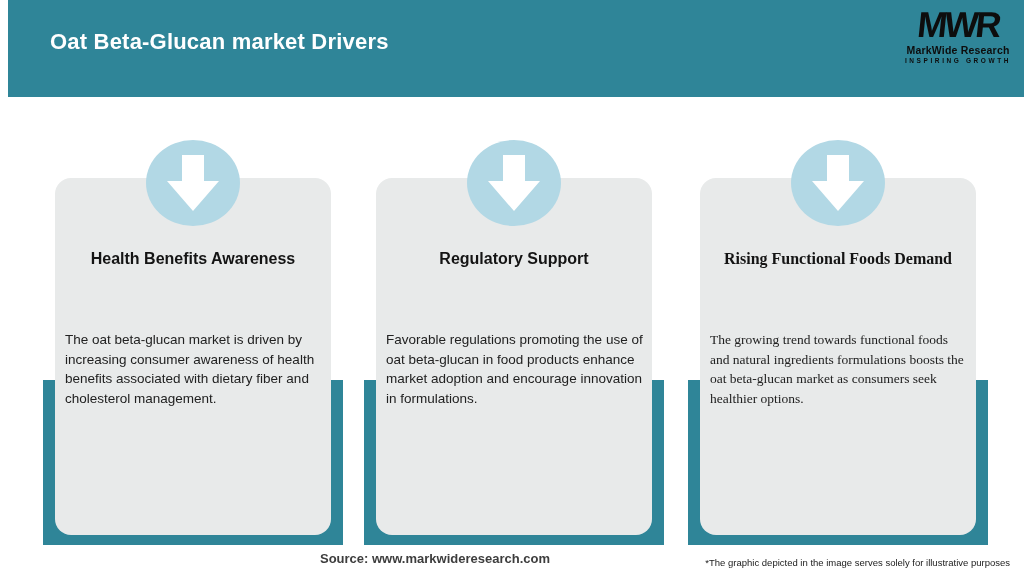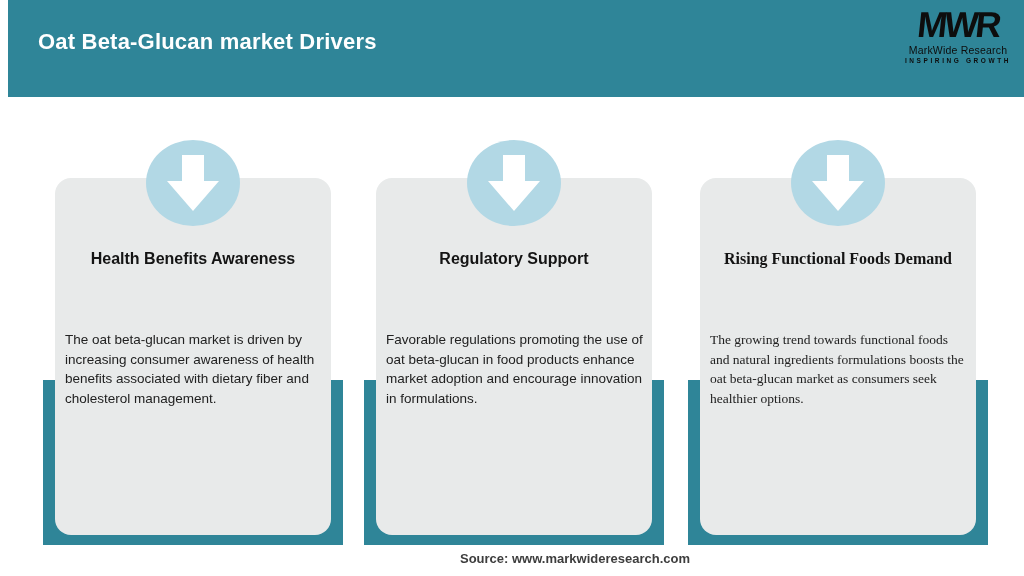--- a/index.html
+++ b/index.html
@@ -20,41 +20,41 @@
     height: 97px;
     background: #2F8598;
     display: flex;
     align-items: center;
   }
   .header-title {
     color: #ffffff;
     font-size: 22px;
     font-weight: bold;
     letter-spacing: 0.2px;
-    margin-left: 30px;
+    margin-left: 42px;
     margin-top: -14px;
   }
   .logo {
     position: absolute;
     top: 6px;
     right: 12px;
     width: 108px;
     text-align: center;
     color: #0d0d0d;
   }
   .logo-mark {
     font-size: 36px;
     font-weight: 900;
     letter-spacing: -3px;
     line-height: 38px;
     transform: skewX(-6deg);
   }
   .logo-name {
     font-size: 10.5px;
-    font-weight: normal;
+    font-weight: bold;
     letter-spacing: 0.2px;
     line-height: 12px;
   }
   .logo-tagline {
     font-size: 6.5px;
     font-weight: bold;
     letter-spacing: 2.6px;
     line-height: 9px;
   }
 
@@ -115,21 +115,21 @@
     color: #212121;
     text-align: left;
   }
 
   
   .source {
     position: absolute;
     left: 320px;
     width: 370px;
     top: 551px;
-    text-align: right;
+    text-align: left;
     font-size: 13px;
     font-weight: bold;
     color: #3d3d3d;
   }
   .disclaimer {
     position: absolute;
     right: 14px;
     top: 557px;
     font-size: 9.5px;
     color: #1a1a1a;
@@ -188,14 +188,15 @@
     <div class="circle">
       <span>
         <svg width="94" height="86" viewBox="0 0 94 84">
           <path d="M36 14 h22 v26 h15 L47 70 L21 40 h15 z" fill="#ffffff"></path>
         </svg>
       </span>
     </div>
   </div>
 
   <div class="source">Source: www.markwideresearch.com</div>
+  <div class="disclaimer">*The graphic depicted in the image serves solely for illustrative purposes</div>
 
 </div>
 
 </body></html>

